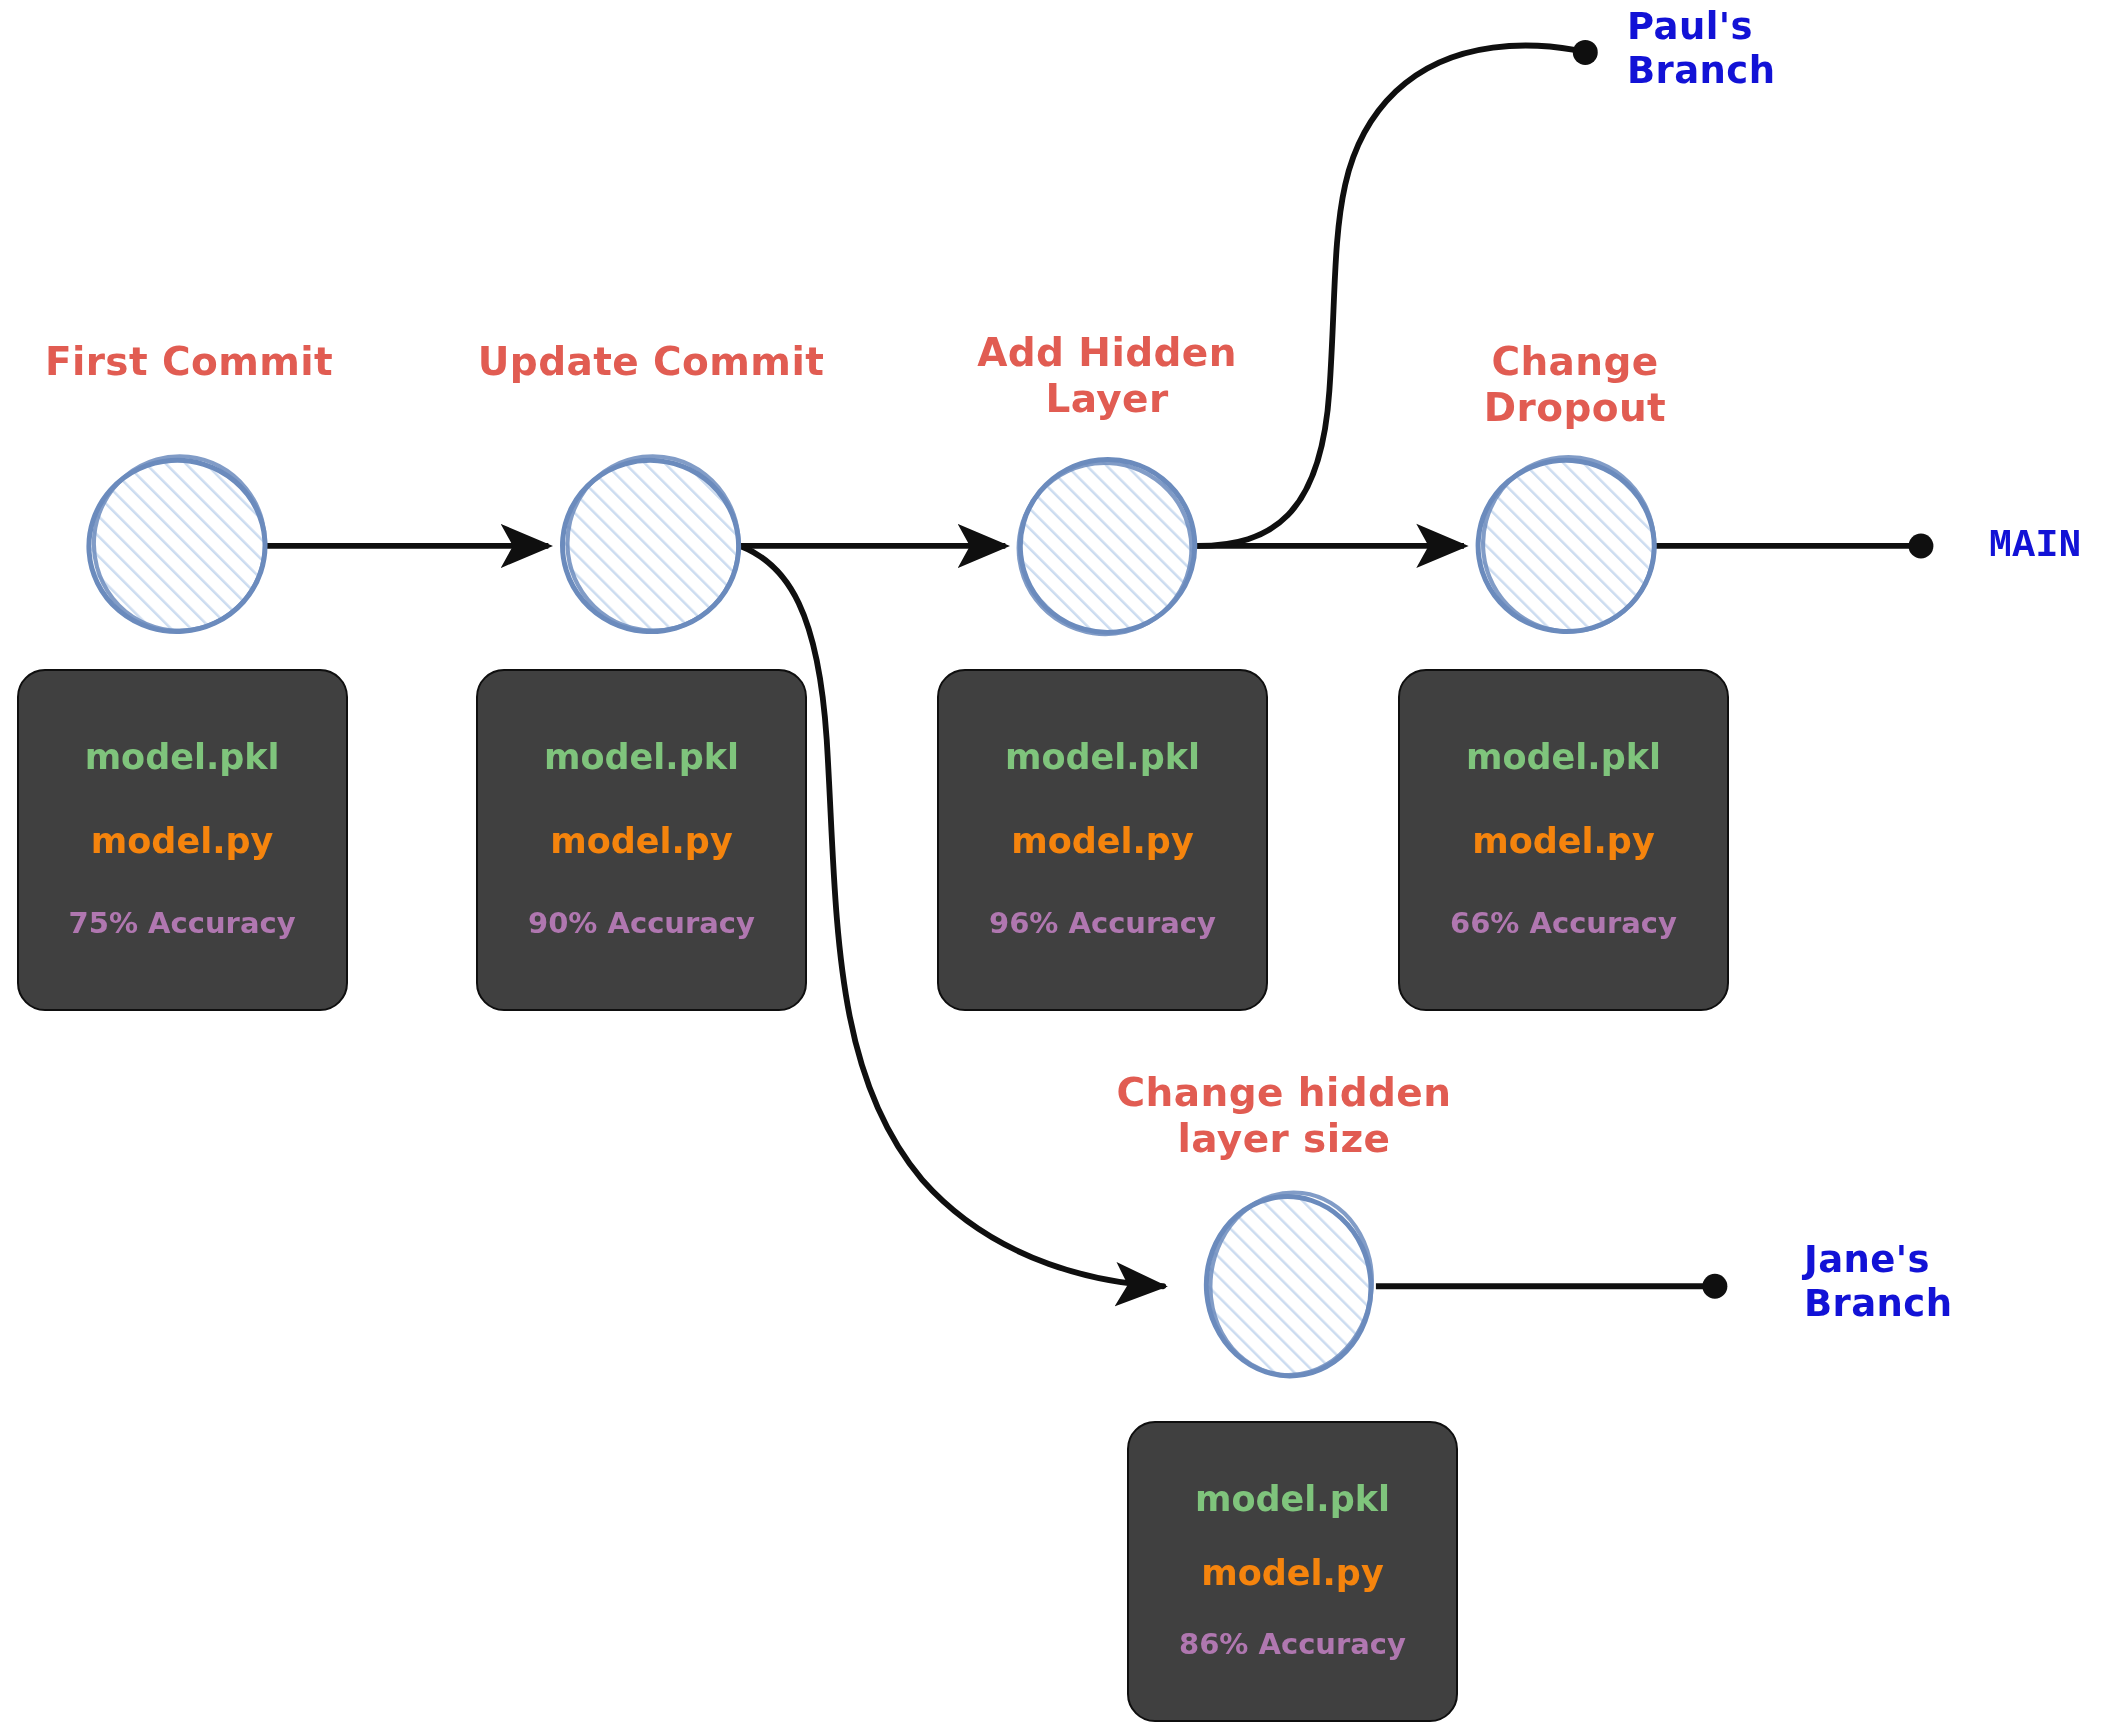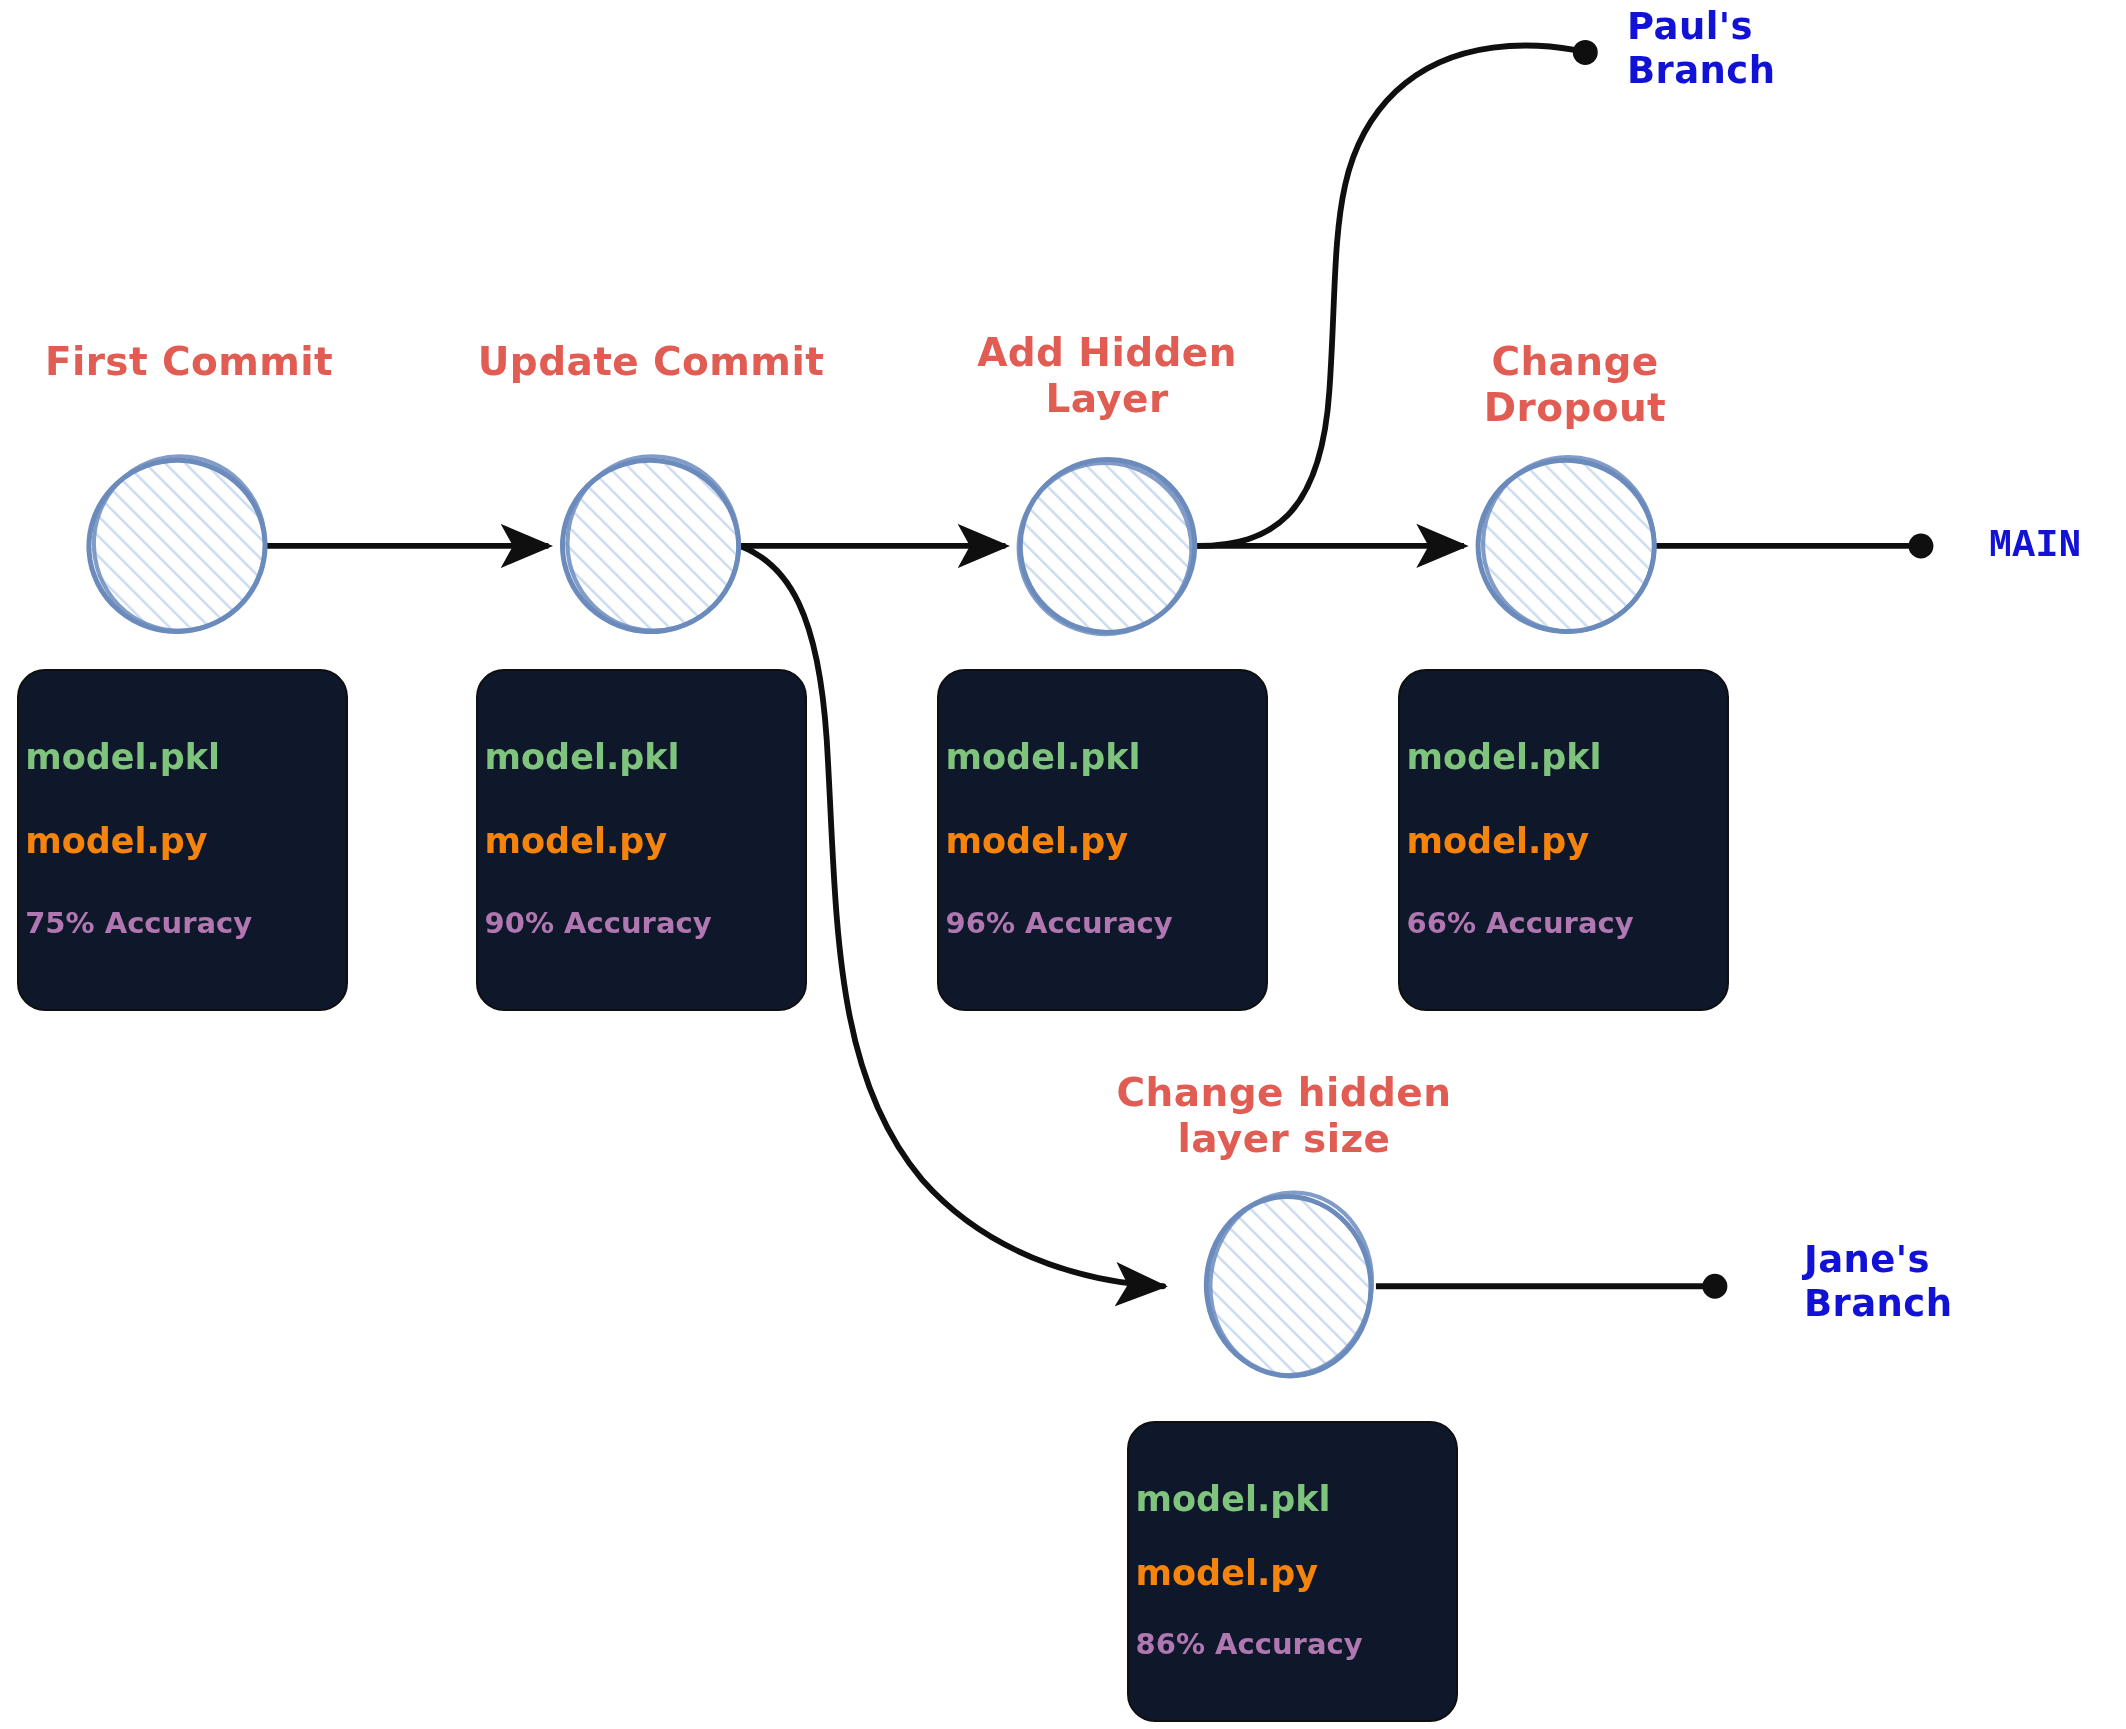--- a/index.html
+++ b/index.html
@@ -35,23 +35,24 @@
     line-height:1.2;
     white-space:pre-line;
     letter-spacing:0.4px;
   }
   .branch-label.main { font-size:38px; }
   .info-box {
     position:absolute;
     box-sizing:border-box;
     border:2.5px solid #0f0f0f;
     border-radius:28px;
-    background:#0f172a;
+    background:#404040;
     display:flex;
     flex-direction:column;
+    align-items:center;
     justify-content:space-evenly;
     padding:21.6px 6.6px 25px 6.6px;
     font-family:"DejaVu Sans", sans-serif;
     font-weight:700;
   }
   .info-box .pkl { color:#7fc47c; font-size:35px; }
   .info-box .py  { color:#f5840d; font-size:35px; }
   .info-box .acc { color:#b077b0; font-size:29px; }
 </style>
 </head>

